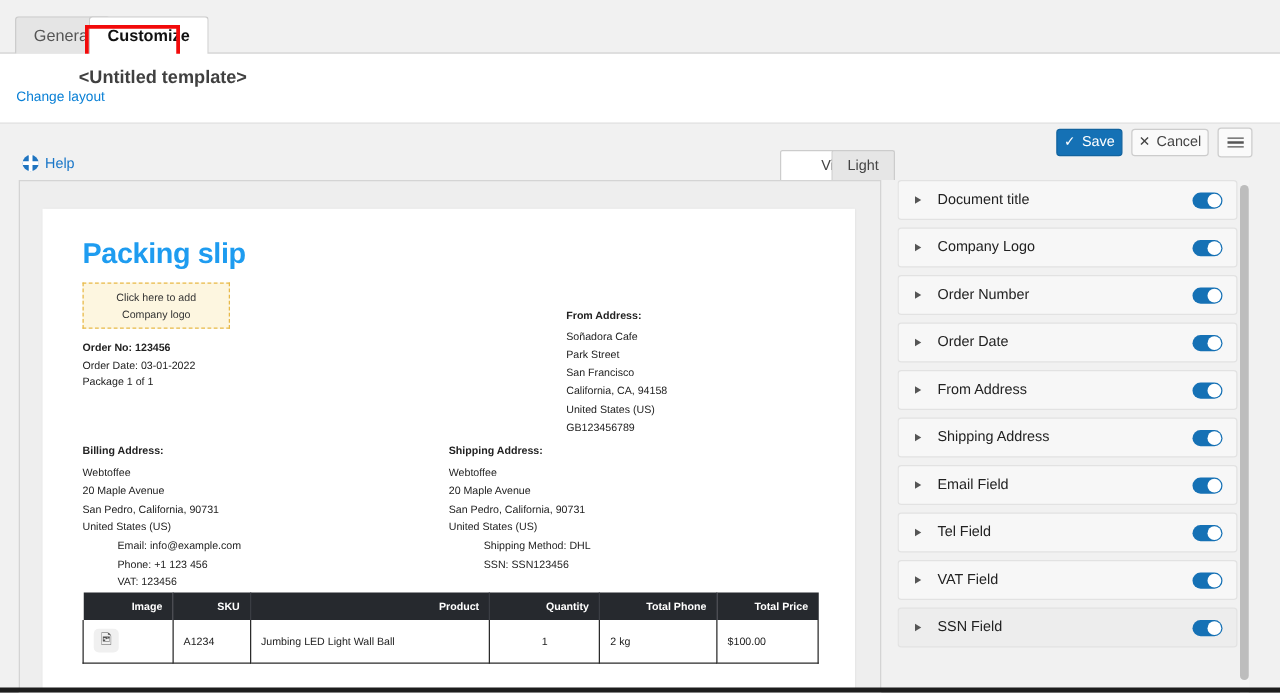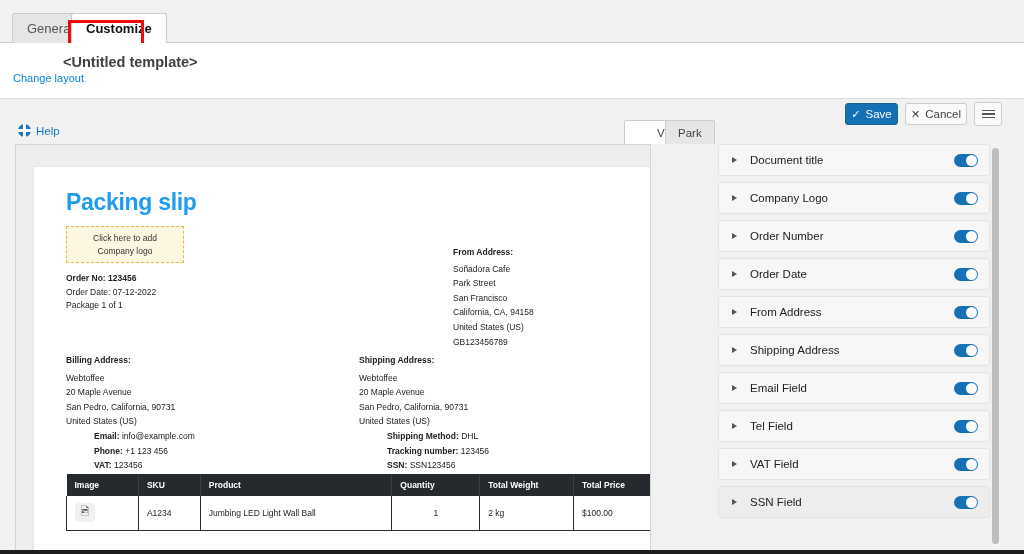--- a/index.html
+++ b/index.html
@@ -128,21 +128,21 @@
     border-bottom: none;
     border-radius: 2px 2px 0 0;
     cursor: pointer;
   }
   .vc-visual { left: 624px; background: #fff; padding-left: 32px; }
   .vc-code   { left: 665px; background: #e6e6e6; }
 
   
   .preview {
     position: absolute; left: 15px; top: 144px;
-    width: 636px; height: 410px;
+    width: 690px; height: 410px;
     background: #eeeeee;
     border: 1px solid #d4d4d4;
     overflow: hidden;
   }
   .page {
     position: absolute; left: 18px; top: 22px;
     width: 650px; height: 500px;
     background: #fff;
     box-shadow: 0 0 2px rgba(0,0,0,.08);
     padding: 22px 32px;
@@ -170,31 +170,31 @@
   }
   .from-addr .h { font-weight: bold; margin-bottom: 2px; }
 
   .addr-cols {
     position: absolute; left: 32px; top: 186px;
     width: 586px;
     display: flex;
   }
   .addr-col { width: 295px; font-size: 8.5px; color: #222; line-height: 1.72; }
   .addr-col .h { font-weight: bold; margin-bottom: 3px; }
-  .addr-col .b { font-weight: bold; padding-left: 28px; }
+  .addr-col .b { font-weight: normal; padding-left: 28px; }
 
   table.items {
     position: absolute; left: 32px; top: 307px;
     width: 589px;
     border-collapse: collapse;
     font-size: 8.5px;
   }
   table.items thead th {
     background: #26292e; color: #fff;
-    font-weight: bold; text-align: left;
+    font-weight: bold; text-align: right;
     padding: 6px 8px; height: 22px;
     border-right: 1px solid #3a3d43;
   }
   table.items thead th:last-child { border-right: none; }
   table.items tbody td {
     border: 1px solid #2b2b2b;
     border-top: none;
     padding: 7px 8px; height: 34px;
     color: #222; vertical-align: middle;
   }
@@ -295,39 +295,39 @@
     </div>
   </div>
 
   <div class="help-row">
     <span class="help-icon"></span>
     <span>Help</span>
   </div>
 
   <div class="vc-tabs">
     <div class="vc-tab vc-visual">Visual</div>
-    <div class="vc-tab vc-code">Park</div>
+    <div class="vc-tab vc-code">Light</div>
   </div>
 
   <div class="preview">
     <div class="page">
 
       <div class="ps-title">Packing slip</div>
 
       <div class="logo-box">
         <span>Click here to add</span>
         <span>Company logo</span>
       </div>
 
       <div class="order-meta">
         <div>
           <span class="b">Order No:</span>
           <span class="b">123456</span>
         </div>
-        <div>Order Date: 07-12-2022</div>
+        <div>Order Date: 03-01-2022</div>
         <div>Package 1 of 1</div>
       </div>
 
       <div class="from-addr">
         <div class="h">From Address:</div>
         <div>Soñadora Cafe</div>
         <div>Park Street</div>
         <div>San Francisco</div>
         <div>California, CA, 94158</div>
         <div>United States (US)</div>
@@ -359,38 +359,34 @@
           <div class="h">Shipping Address:</div>
           <div>Webtoffee</div>
           <div>20 Maple Avenue</div>
           <div>San Pedro, California, 90731</div>
           <div>United States (US)</div>
           <div>
             <span class="b">Shipping Method:</span>
             <span>DHL</span>
           </div>
           <div>
-            <span class="b">Tracking number:</span>
-            <span>123456</span>
-          </div>
-          <div>
             <span class="b">SSN:</span>
             <span>SSN123456</span>
           </div>
         </div>
       </div>
 
       <table class="items">
         <thead>
           <tr>
             <th style="width:72px">Image</th>
             <th style="width:62px">SKU</th>
             <th style="width:192px">Product</th>
             <th style="width:88px" class="c-qty">Quantity</th>
-            <th style="width:94px">Total Weight</th>
+            <th style="width:94px">Total Phone</th>
             <th style="width:81px">Total Price</th>
           </tr>
         </thead>
         <tbody>
           <tr>
             <td>
               <span class="thumb">🖻</span>
             </td>
             <td>A1234</td>
             <td>Jumbing LED Light Wall Ball</td>

